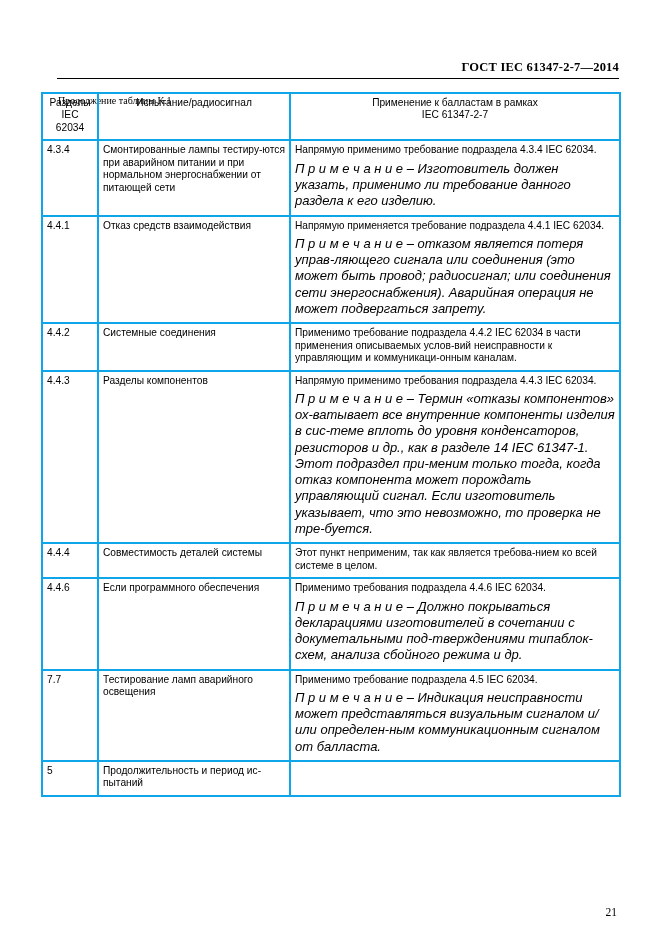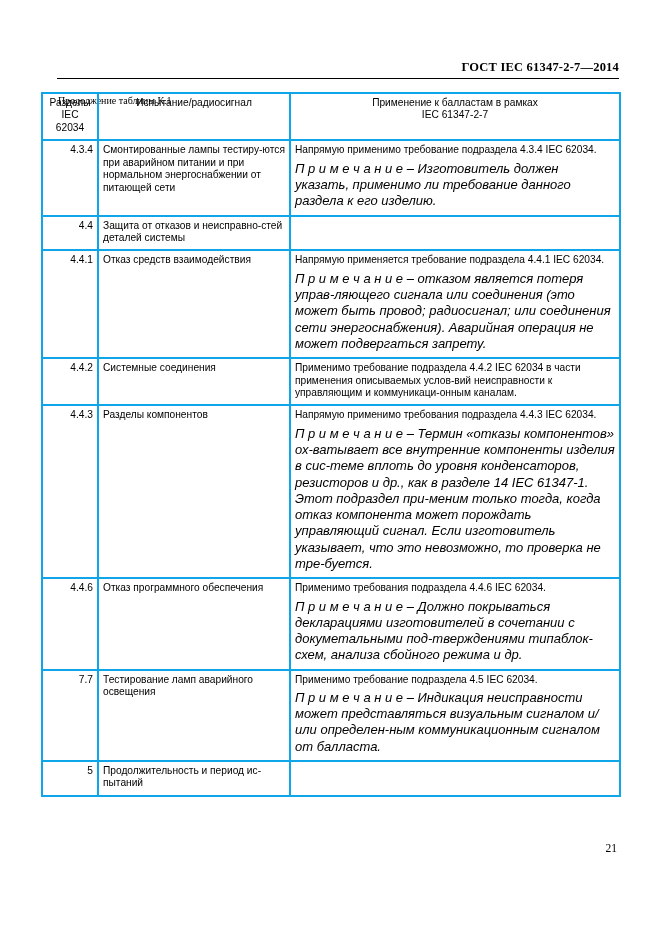--- a/index.html
+++ b/index.html
@@ -69,21 +69,21 @@
 
   th.hd {
     text-align: center;
     font-weight: normal;
     font-size: 9.6px;
     line-height: 1.2;
     padding-top: 3px;
     padding-bottom: 3px;
   }
   td.num {
-    text-align: right;
+    text-align: left;
     font-size: 10.2px;
     padding-top: 5px;
   }
   td.req {
     font-size: 10.2px;
     padding-top: 5px;
   }
   td.app {
     font-size: 10.2px;
     padding-top: 5px;
@@ -91,21 +91,21 @@
   .note {
     font-style: italic;
     font-size: 13px;
     line-height: 1.25;
     margin-top: 4px;
   }
   .pad-row td { padding-bottom: 8px; }
   .page-num {
     position: absolute;
     right: 44px;
-    top: 842px;
+    top: 906px;
     font-size: 11.5px;
   }
 </style>
 </head>
 <body>
 
 <div class="page">
 
   <div class="doc-header">ГОСТ IEC 61347-2-7—2014</div>
   <div class="header-rule"></div>
@@ -136,27 +136,20 @@
 
       <tr>
         <td class="num">4.3.4</td>
         <td class="req">Смонтированные лампы тестиру-ются при аварийном питании и при нормальном энергоснабжении  от питающей сети</td>
         <td class="app">
           <div>Напрямую применимо требование подраздела 4.3.4 IEC 62034.</div>
           <div class="note"><span>П р и м е ч а н и е</span><span> –  Изготовитель должен указать, применимо ли требование данного раздела к его изделию.</span></div>
         </td>
       </tr>
 
-      <tr class="pad-row">
-        <td class="num">4.4</td>
-        <td class="req">Защита от отказов и неисправно-стей деталей системы</td>
-        <td class="app">
-          <div></div>
-        </td>
-      </tr>
 
       <tr>
         <td class="num">4.4.1</td>
         <td class="req">Отказ средств взаимодействия</td>
         <td class="app">
           <div>Напрямую применяется требование подраздела 4.4.1 IEC 62034.</div>
           <div class="note"><span>П р и м е ч а н и е</span><span> – отказом является потеря управ-ляющего сигнала или соединения (это может быть провод; радиосигнал; или соединения сети энергоснабжения). Аварийная операция не может подвергаться запрету.</span></div>
         </td>
       </tr>
 
@@ -170,25 +163,32 @@
 
       <tr>
         <td class="num">4.4.3</td>
         <td class="req">Разделы компонентов</td>
         <td class="app">
           <div>Напрямую применимо требования подраздела 4.4.3 IEC 62034.</div>
           <div class="note"><span>П р и м е ч а н и е</span><span> –  Термин «отказы компонентов» ох-ватывает все внутренние компоненты изделия в сис-теме вплоть до уровня конденсаторов, резисторов и др., как в разделе 14 IEC 61347-1. Этот подраздел при-меним только тогда, когда отказ компонента может порождать управляющий сигнал. Если изготовитель указывает, что это невозможно, то проверка не тре-буется.</span></div>
         </td>
       </tr>
 
+      <tr>
+        <td class="num">4.4.4</td>
+        <td class="req">Совместимость деталей системы</td>
+        <td class="app">
+          <div>Этот пункт неприменим, так как является требова-нием ко всей системе в целом.</div>
+        </td>
+      </tr>
 
 
       <tr>
         <td class="num">4.4.6</td>
-        <td class="req">Отказ программного обеспечения</td>
+        <td class="req">Если программного обеспечения</td>
         <td class="app">
           <div>Применимо требования подраздела 4.4.6            IEC 62034.</div>
           <div class="note"><span>П р и м е ч а н и е</span><span> – Должно покрываться декларациями изготовителей в сочетании с докуметальными под-тверждениями типаблок-схем, анализа сбойного режима и др.</span></div>
         </td>
       </tr>
 
       <tr>
         <td class="num">7.7</td>
         <td class="req">Тестирование ламп аварийного освещения</td>
         <td class="app">

